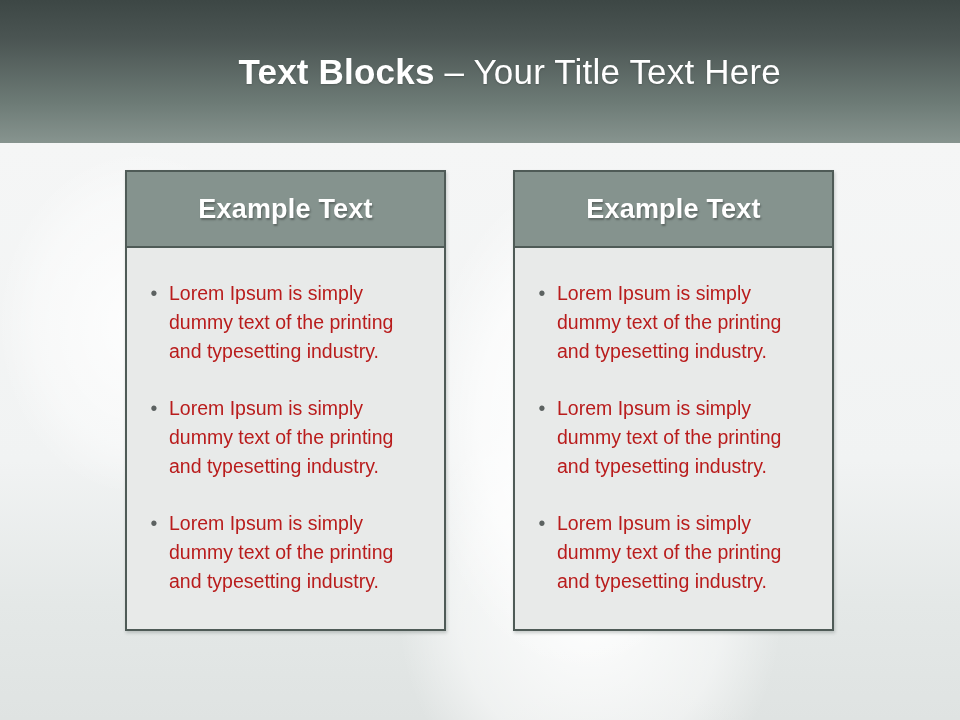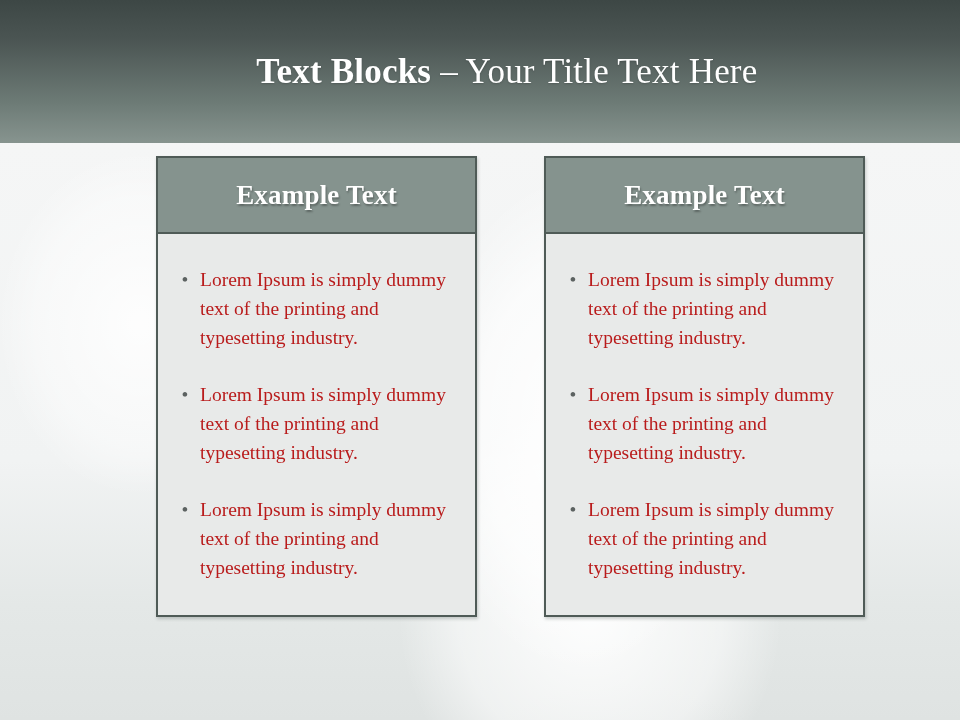--- a/index.html
+++ b/index.html
@@ -7,21 +7,20 @@
     width: 960px; height: 720px;
     font-family: "Liberation Sans", sans-serif;
     background: #ffffff;
     overflow: hidden;
   }
   .slide {
     position: relative;
     width: 960px; height: 720px;
     background: #f5f6f6;
     overflow: hidden;
-    font-family: Liberation Serif, serif;
   }
 
   
   .bg-photo {
     position: absolute;
     left: 0; right: 0; top: 143px; bottom: 0;
     background:
       radial-gradient(ellipse 190px 230px at 140px 180px, rgba(255,255,255,0.85) 0%, rgba(255,255,255,0.4) 55%, rgba(255,255,255,0) 75%),
       radial-gradient(ellipse 200px 320px at 580px 280px, rgba(255,255,255,0.95) 0%, rgba(255,255,255,0.65) 50%, rgba(255,255,255,0) 78%),
       radial-gradient(ellipse 240px 260px at 590px 470px, rgba(255,255,255,0.9) 0%, rgba(255,255,255,0.5) 55%, rgba(255,255,255,0) 80%),
@@ -45,28 +44,27 @@
     letter-spacing: 0.2px;
     white-space: pre;
     text-shadow: 0 1px 2px rgba(0,0,0,0.18);
   }
   .title-bold { font-weight: 700; }
   .title-regular { font-weight: 400; }
 
   
   .card {
     position: absolute;
-    top: 156px;
+    top: 170px;
     width: 321px;
     height: 461px;
     border: 2px solid #4f5b57;
     background: #e8eae9;
     box-sizing: border-box;
     box-shadow: 1px 2px 3px rgba(60,70,67,0.25);
-    margin-left: 31px;
   }
   .card-1 { left: 125px; }
   .card-2 { left: 513px; }
   .card-header {
     height: 74px;
     background: #85938e;
     border-bottom: 2px solid #4f5b57;
     display: flex;
     align-items: center;
     justify-content: center;

